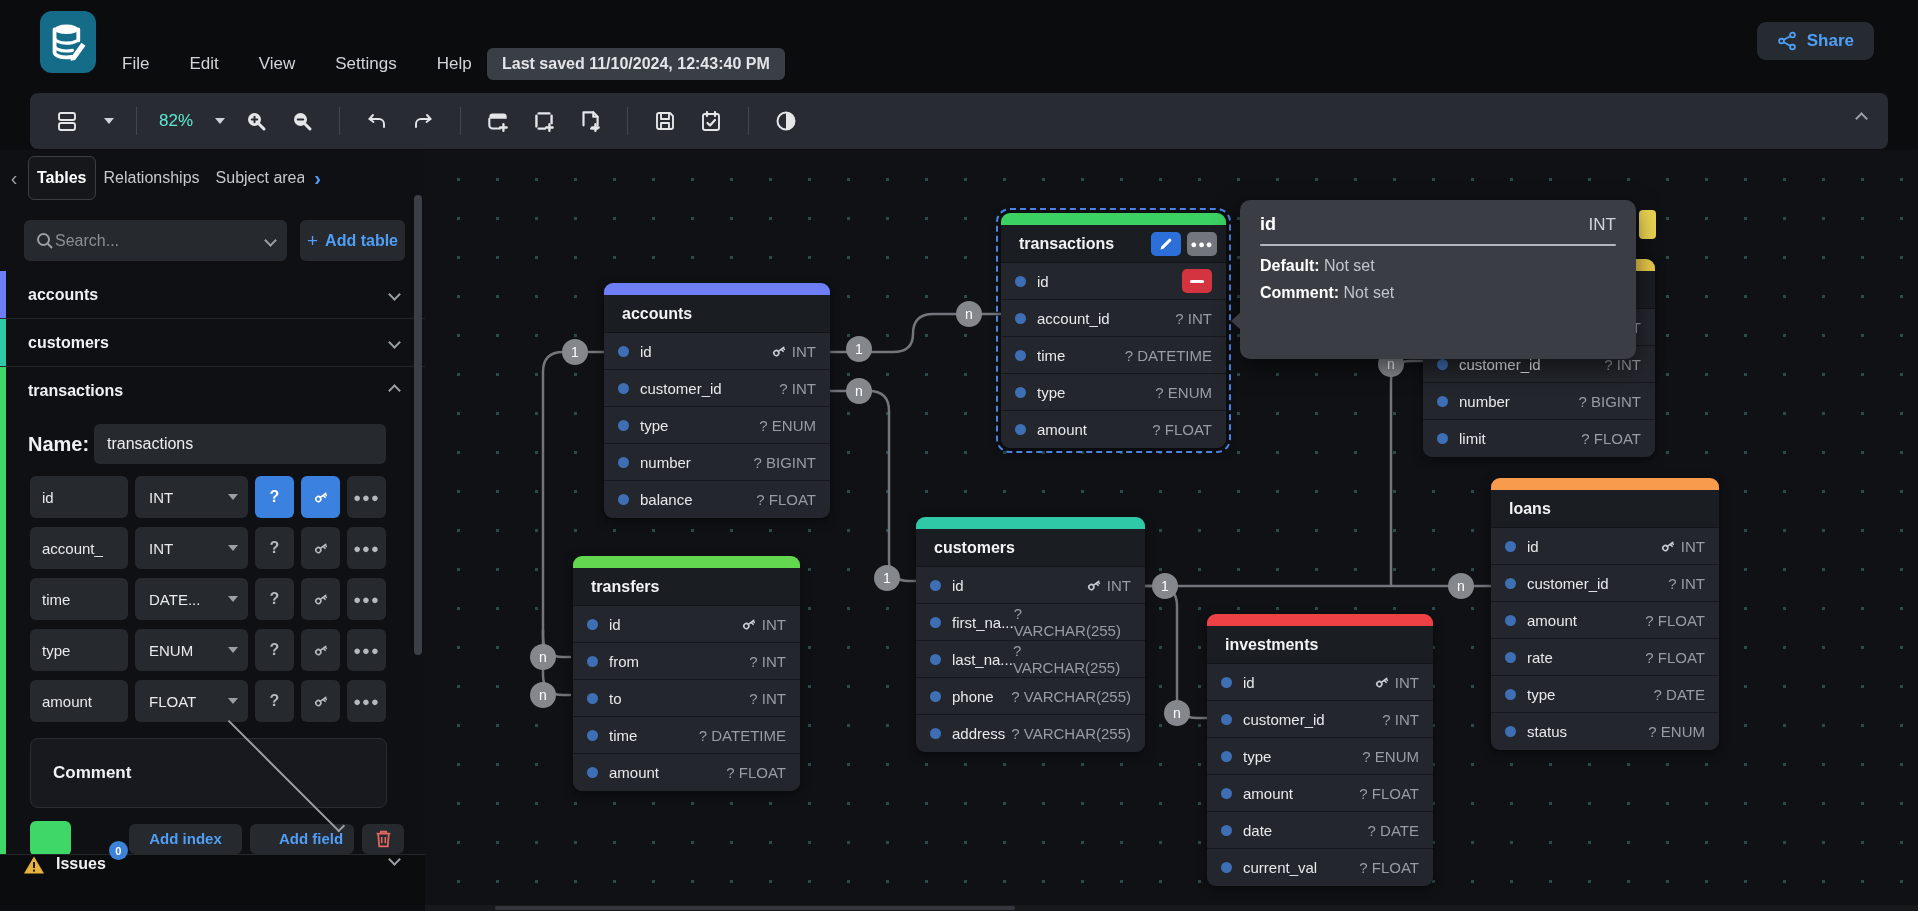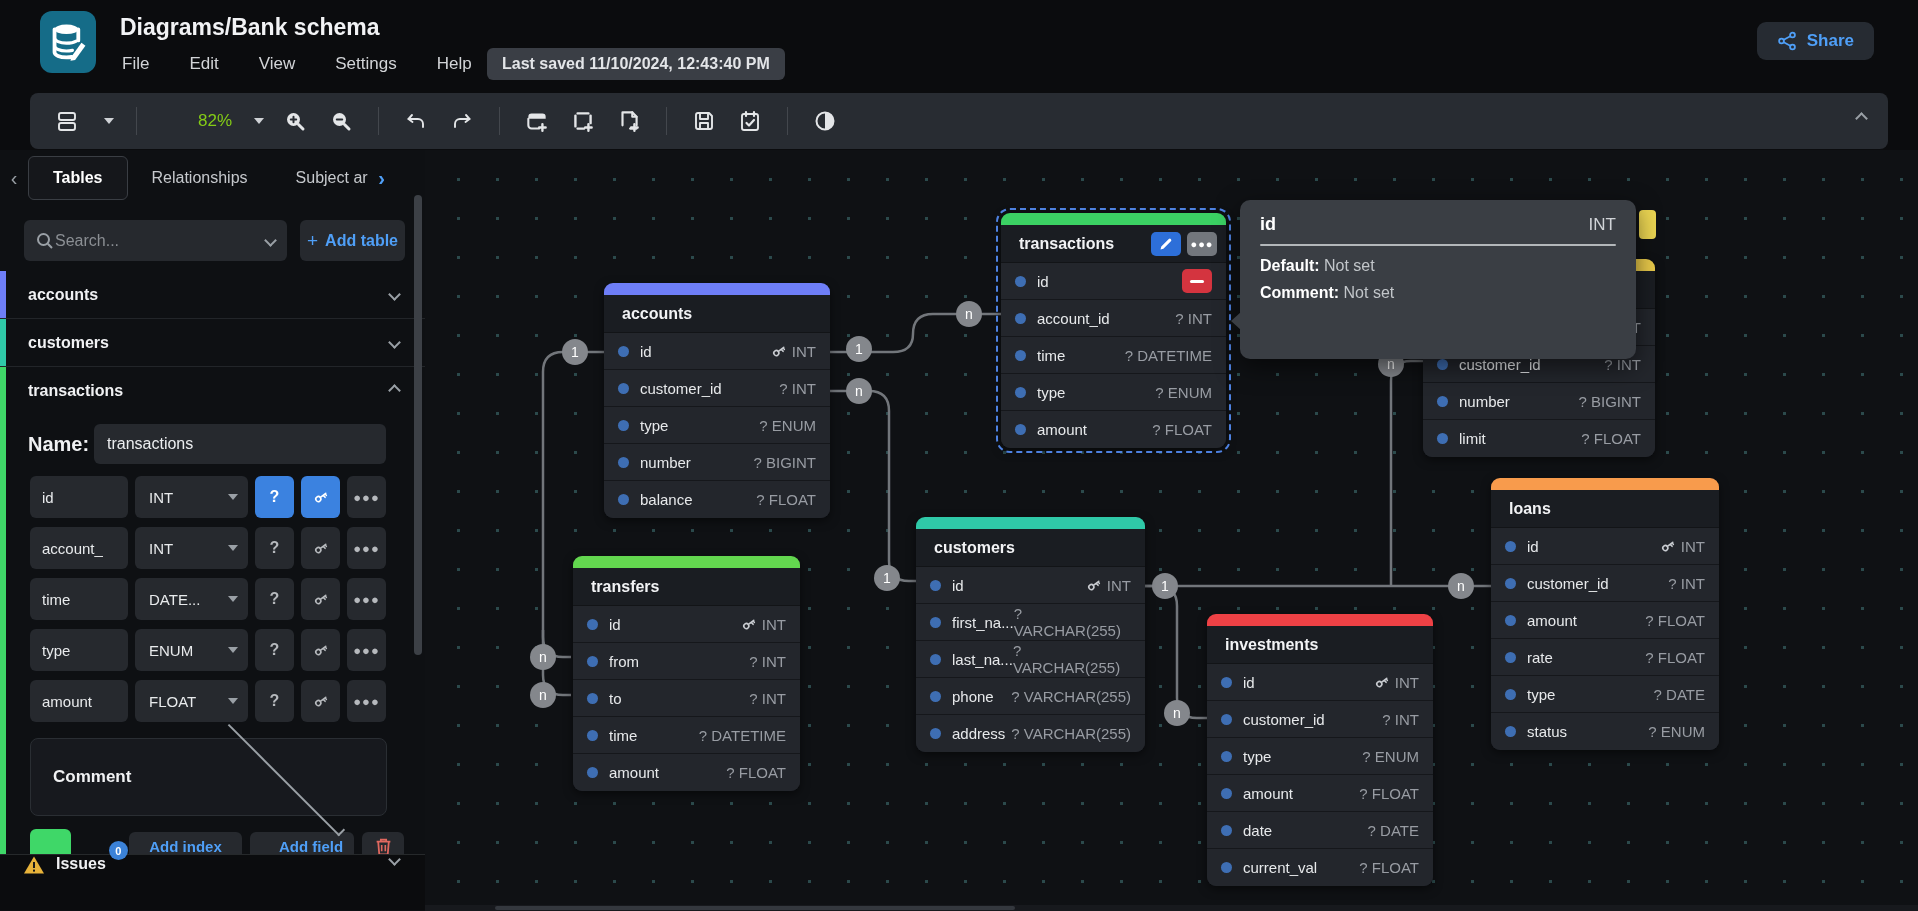--- a/index.html
+++ b/index.html
@@ -13,31 +13,31 @@
   .menubar span { font-size:17px; color:#d2d4d7; cursor:default; }
   .last-saved { position:absolute; left:487px; top:48px; background:#3a3e45; border-radius:6px; padding:7px 15px; font-size:16px; font-weight:700; color:#e3e5e8; }
   .share-btn { position:absolute; right:44px; top:22px; background:#262b32; border-radius:9px; padding:9px 20px; display:flex; gap:10px; align-items:center; }
   .share-btn span { color:#4f9ff7; font-size:17px; font-weight:700; }
 
   
   .toolbar { position:absolute; left:30px; top:93px; width:1858px; height:56px; background:#282c32; border-radius:8px; display:flex; align-items:center; padding:0 22px; gap:16px; }
   .tb-group { display:flex; align-items:center; gap:16px; }
   .tb-divider { width:1px; height:28px; background:#43474d; margin:0 6px; }
   .tb-icon { width:30px; height:30px; display:flex; align-items:center; justify-content:center; }
-  .tb-zoom { font-size:17px; color:#84cc16;margin-left:39px; }
+  .tb-zoom { font-size:17px; color:#5eead4; }
   .caret { width:0; height:0; border-left:5px solid transparent; border-right:5px solid transparent; border-top:6px solid #cfd2d6; display:inline-block; margin-left:6px; }
   .tb-collapse { position:absolute; right:22px; top:16px; }
   svg.icon { stroke:#e4e6e8; fill:none; stroke-width:1.9; stroke-linecap:round; stroke-linejoin:round; }
 
   
   .sidebar { position:absolute; left:0; top:150px; width:425px; height:761px; background:#0e1013; }
   .tabs { position:relative; height:56px; display:flex; align-items:center; }
   .tab-arrow { font-size:20px; color:#9aa0a6; width:28px; text-align:center; }
   .tab-arrow.right { color:#4f9ff7; font-weight:700; }
-  .tab { font-size:16px; color:#c6c9cd; padding:12px 24px; white-space:nowrap; }
+  .tab { font-size:16px; color:#c6c9cd; padding:12px 8px; white-space:nowrap; }
   .tab.active { color:#fff; font-weight:700; border:1px solid #3a3e44; border-radius:6px; background:#15171b; }
   .tab.clip { width:96px; overflow:hidden; }
   .search-row { display:flex; gap:13px; padding:14px 0 10px 24px; }
   .search-box { width:263px; height:41px; background:#26292e; border-radius:6px; display:flex; align-items:center; padding:0 12px; }
   .search-box input { background:transparent; border:none; outline:none; color:#cfd2d6; font-size:16px; flex:1; margin-left:1px; font-family:inherit; }
   .search-box input::placeholder { color:#8b8f94; }
   .chev { width:9px; height:9px; border-right:2px solid #9aa0a6; border-bottom:2px solid #9aa0a6; transform:rotate(45deg); display:inline-block; }
   .chev.up { transform:rotate(225deg); }
   .add-table-btn { width:105px; height:41px; background:#26292e; border-radius:6px; display:flex; align-items:center; justify-content:center; gap:7px; color:#4f9ff7; font-size:16px; font-weight:700; }
   .add-table-btn .plus { font-size:19px; font-weight:400; }
@@ -52,21 +52,21 @@
   .name-row { display:flex; align-items:center; padding-left:28px; margin-bottom:12px; }
   .name-row label { font-size:20px; font-weight:700; color:#f0f1f3; width:66px; }
   .name-input { width:292px; height:40px; background:#26292e; border-radius:6px; border:none; outline:none; color:#eceef0; font-size:16px; padding:0 13px; font-family:inherit; }
   .field-row { display:flex; align-items:center; gap:7px; padding-left:30px; margin-bottom:9px; }
   .f-name { width:98px; height:42px; background:#26292e; border-radius:6px; color:#e8eaec; font-size:15px; display:flex; align-items:center; padding-left:12px; }
   .f-type { width:113px; height:42px; background:#26292e; border-radius:6px; color:#e8eaec; font-size:15px; display:flex; align-items:center; padding:0 10px 0 14px; }
   .f-type .spacer { flex:1; }
   .f-btn { width:39px; height:42px; background:#26292e; border-radius:6px; display:flex; align-items:center; justify-content:center; color:#b6b9bd; font-size:16px; font-weight:700; }
   .f-btn.active { background:#3b82e0; color:#fff; }
   .f-btn.dots { letter-spacing:1px; font-size:13px; }
-  .comment-box { margin:16px 0 0 30px; width:357px; height:78px; background:#17191e; border:1px solid #2a2e33; border-radius:8px; display:flex; align-items:center; padding:0 22px; }
+  .comment-box { margin:16px 0 0 30px; width:357px; height:70px; background:#17191e; border:1px solid #2a2e33; border-radius:8px; display:flex; align-items:center; padding:0 22px; }
   .comment-box span { flex:1; font-size:17px; font-weight:700; color:#f0f1f3; }
   .editor-bottom { display:flex; align-items:center; margin:13px 0 0 30px; gap:8px; }
   .swatch { width:41px; height:35px; border-radius:6px; }
   .eb-btn { height:30px; background:#26292e; border-radius:6px; color:#4f9ff7; font-size:15px; font-weight:700; display:flex; align-items:center; justify-content:center; }
   .eb-btn.idx { width:113px; margin-left:50px; }
   .eb-btn.fld { width:104px;padding-left:18px; }
   .eb-btn.trash { width:42px; }
   .issues-bar { position:absolute; left:0; bottom:1px; width:425px; height:56px; background:#0b0c0e; border-top:1px solid #26292b; display:flex; padding:0 26px 0 23px; }
   .issues-label { font-size:16px; font-weight:700; color:#f0f1f3; margin-left:11px; }
   .issues-badge { width:19px; height:19px; border-radius:50%; background:#3b82d8; color:#fff; font-size:11px; font-weight:700; display:flex; align-items:center; justify-content:center; margin:-14px 0 0 3px; }
@@ -116,21 +116,20 @@
 
 <div class="header">
   <div class="logo">
     <svg width="38" height="42" viewBox="0 0 24 26">
       <ellipse cx="11" cy="5" rx="7.5" ry="3" fill="#fff"></ellipse>
       <path d="M3.5 5 V19.5 C3.5 21.3 6.9 22.7 11 22.7 C12.2 22.7 13.4 22.6 14.4 22.4 M18.5 5 V12" stroke="#fff" stroke-width="2.4" fill="none" stroke-linecap="round"></path>
       <path d="M3.5 10.5 C3.5 12.3 6.9 13.7 11 13.7 C13.5 13.7 15.8 13.2 17.2 12.4 M3.5 15.5 C3.5 17.3 6.9 18.7 11 18.7 C12.4 18.7 13.7 18.5 14.8 18.3" stroke="#fff" stroke-width="2" fill="none" stroke-linecap="round"></path>
       <path d="M14 22.5 L20.5 13.5 L23 15.3 L16.5 24.3 L13.6 24.9 Z" fill="#fff"></path>
     </svg>
   </div>
-  <div class="title">Diagrams/Bank schema</div>
   <div class="menubar">
     <span>File</span>
     <span>Edit</span>
     <span>View</span>
     <span>Settings</span>
     <span>Help</span>
   </div>
   <div class="last-saved">Last saved 11/10/2024, 12:43:40 PM</div>
   <div class="share-btn">
     <svg width="20" height="20" viewBox="0 0 20 20">

